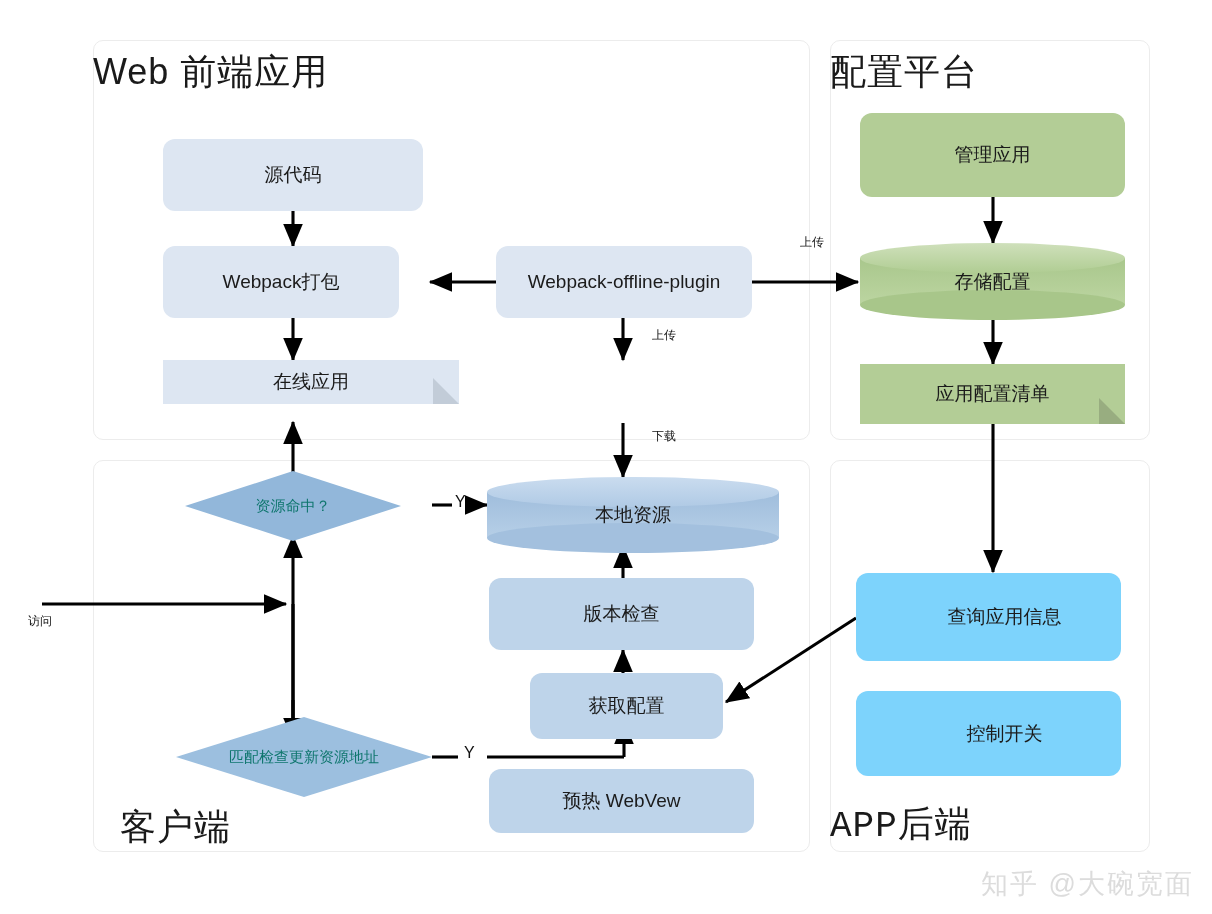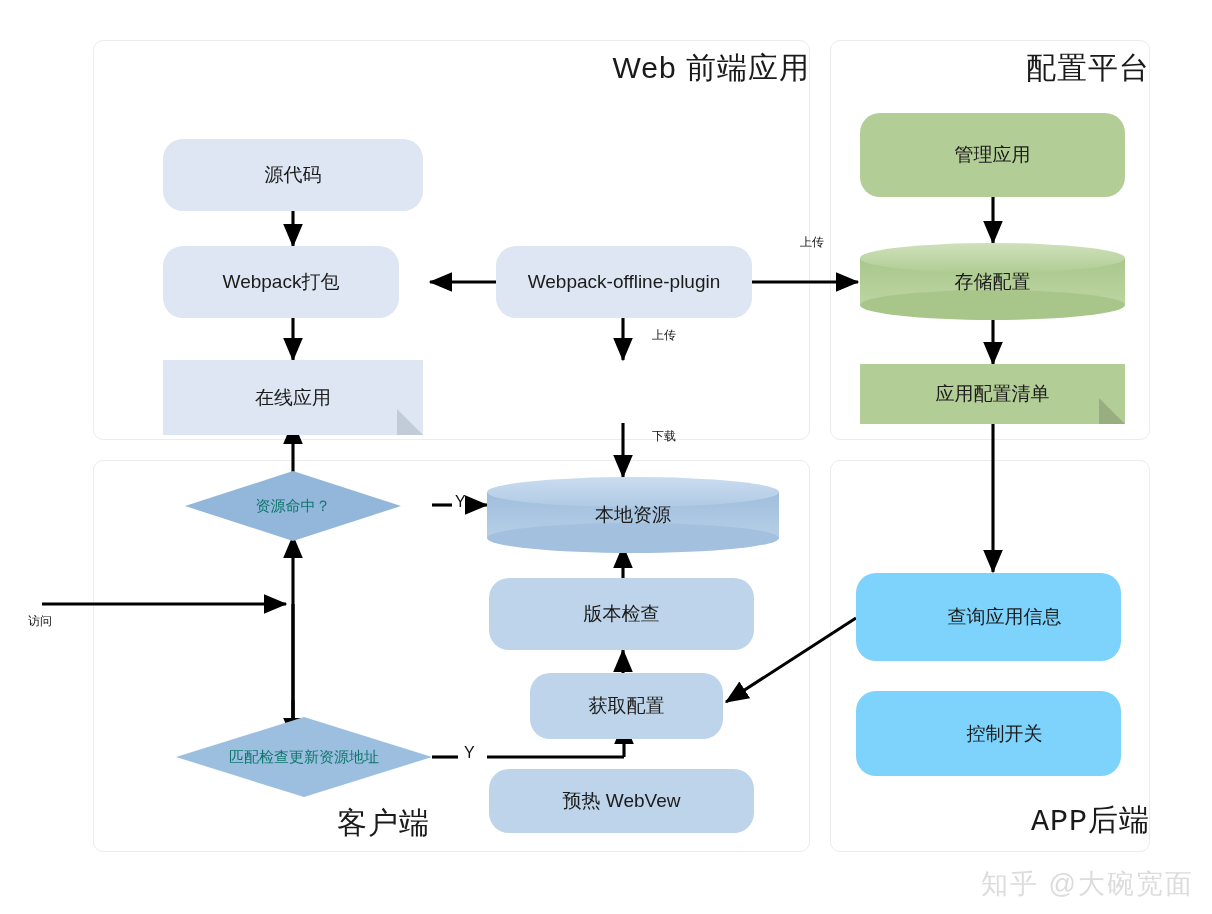--- a/index.html
+++ b/index.html
@@ -16,39 +16,39 @@
   .panel{
     position:absolute;
     background:#ffffff;
     border:1px solid #ececec;
     border-radius:10px;
     box-sizing:border-box;
   }
   .panel-title{
     position:absolute;
     color:#1a1a1a;
-    font-size:30px;
+    font-size:36px;
     letter-spacing:1px;
     white-space:nowrap;
-    text-align:right;
+    text-align:left;
   }
 
   
   .node{
     position:absolute;
     box-sizing:border-box;
     display:flex;
     align-items:center;
     justify-content:center;
     text-align:center;
     font-size:19px;
     color:#1b1b1b;
     line-height:1.25;
   }
-  .rounded{border-radius:20px;}
+  .rounded{border-radius:12px;}
   .blue-light{background:#dde6f2;}
   .blue-mid{background:#bed4ea;}
   .green-mid{background:#b3cd96;}
   .green-light{background:#7dd3fc;padding-left:32px;}
 
   
   .doc{position:absolute;}
   .doc .doc-body{
     position:absolute;inset:0;
     box-sizing:border-box;
@@ -201,21 +201,21 @@
   <div class="edge-label" style="left:28px;top:613px;">访问</div>
   <div class="edge-label small" style="left:455px;top:493px;">Y</div>
   <div class="edge-label small" style="left:464px;top:744px;">Y</div>
 
   <div class="node rounded blue-light" style="left:163px;top:139px;width:260px;height:72px;">源代码</div>
 
   <div class="node rounded blue-light" style="left:163px;top:246px;width:236px;height:72px;">Webpack打包</div>
 
   <div class="node rounded blue-light" style="left:496px;top:246px;width:256px;height:72px;">Webpack-offline-plugin</div>
 
-  <div class="doc blue-light" style="left:163px;top:360px;width:260px;height:75px;">
+  <div class="doc blue-light" style="left:163px;top:360px;width:260px;height:44px;padding-left:36px;">
     <div class="doc-body">在线应用</div>
     <div class="doc-fold"></div>
   </div>
 
 
   <div class="node rounded green-mid" style="left:860px;top:113px;width:265px;height:84px;">管理应用</div>
 
   <div class="cyl green" style="left:860px;top:243px;width:265px;height:77px;">
     <div class="cyl-mid" style="top:15px;bottom:15px;"></div>
     <div class="cyl-bot" style="bottom:0;"></div>

